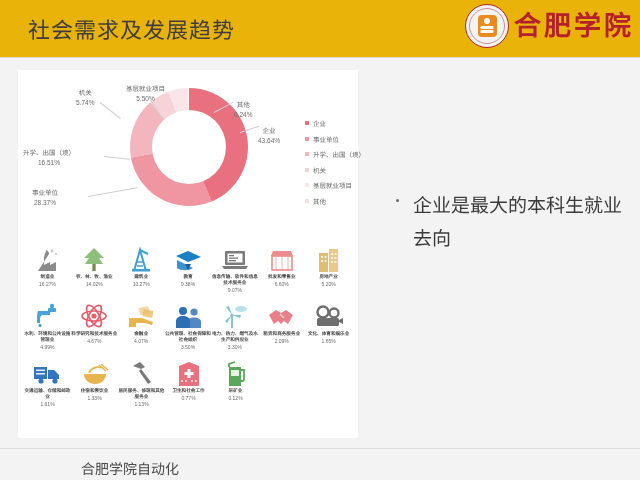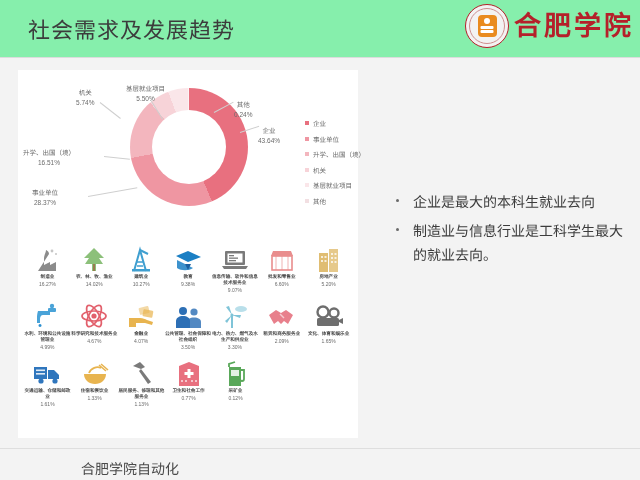--- a/index.html
+++ b/index.html
@@ -7,21 +7,21 @@
   body{
     width:640px;height:480px;overflow:hidden;
     background:#f2f2f2;
     font-family:"Liberation Sans","DejaVu Sans",sans-serif;
     color:#3a3a3a;
     position:relative;
   }
   .slide{position:absolute;inset:0;background:#f3f3f3;}
 
   
-  .header{position:absolute;left:0;top:0;width:640px;height:57px;background:#86efac;}
+  .header{position:absolute;left:0;top:0;width:640px;height:57px;background:#eab308;}
   .title{
     position:absolute;left:28px;top:12px;
     font-size:22px;letter-spacing:1px;color:#3c3c3c;font-weight:400;
     white-space:nowrap;
   }
   .header-rule{position:absolute;left:0;top:57px;width:640px;height:1px;background:#dcdcdc;}
 
   
   .logo{position:absolute;right:6px;top:3px;height:46px;display:flex;align-items:center;gap:5px;}
   .logo-seal{
@@ -91,21 +91,21 @@
   .cl{font-size:4.6px;color:#4d4d4d;line-height:1.35;margin-top:2px;font-weight:700;max-width:46px;}
   .cp{font-size:5px;color:#6b6b6b;line-height:1.3;margin-top:1px;}
 
   
   .bullets{position:absolute;left:396px;top:190px;width:232px;}
   .bl{display:flex;align-items:flex-start;margin-bottom:5px;}
   .bl-dot{
     width:3px;height:3px;background:#6a6a6a;border-radius:50%;
     margin:9px 14px 0 0;flex:0 0 auto;
   }
-  .bl-tx{font-size:14px;line-height:1.72;color:#3c3c3c;}
+  .bl-tx{font-size:19px;line-height:1.72;color:#3c3c3c;}
 
   
   .footer-rule{position:absolute;left:0;top:448px;width:640px;height:1px;background:#dedede;}
   .footer-text{position:absolute;left:46px;top:458px;font-size:14px;color:#4a4a4a;white-space:nowrap;margin-left:35px;}
 
   .wm{
     position:absolute;left:446px;top:437px;
     display:flex;align-items:center;gap:5px;
     opacity:.5;
   }
@@ -454,23 +454,19 @@
           </div>
         </div>
       </div>
   </div>
 
   <div class="bullets">
     <div class="bl">
       <span class="bl-dot"></span>
       <span class="bl-tx">企业是最大的本科生就业去向</span>
     </div>
-    <div class="bl">
-      <span class="bl-dot"></span>
-      <span class="bl-tx">制造业与信息行业是工科学生最大的就业去向。</span>
-    </div>
   </div>
 
   <div class="footer-rule"></div>
   <div class="footer-text">合肥学院自动化</div>
 
 
 </div>
 
 </body></html>

